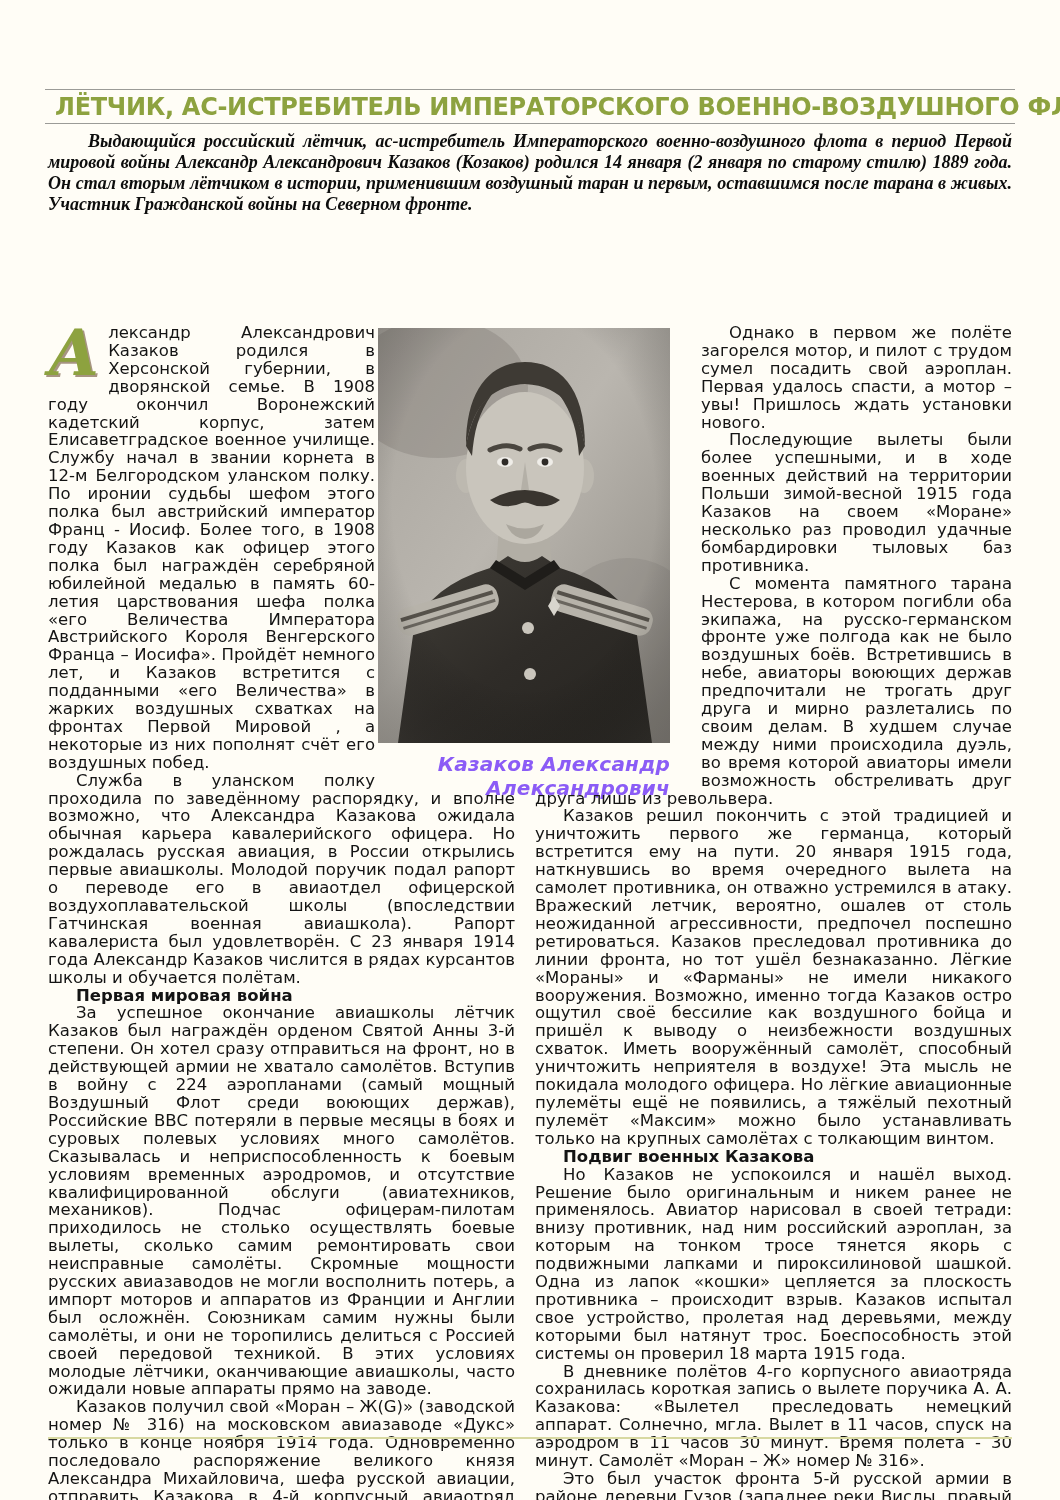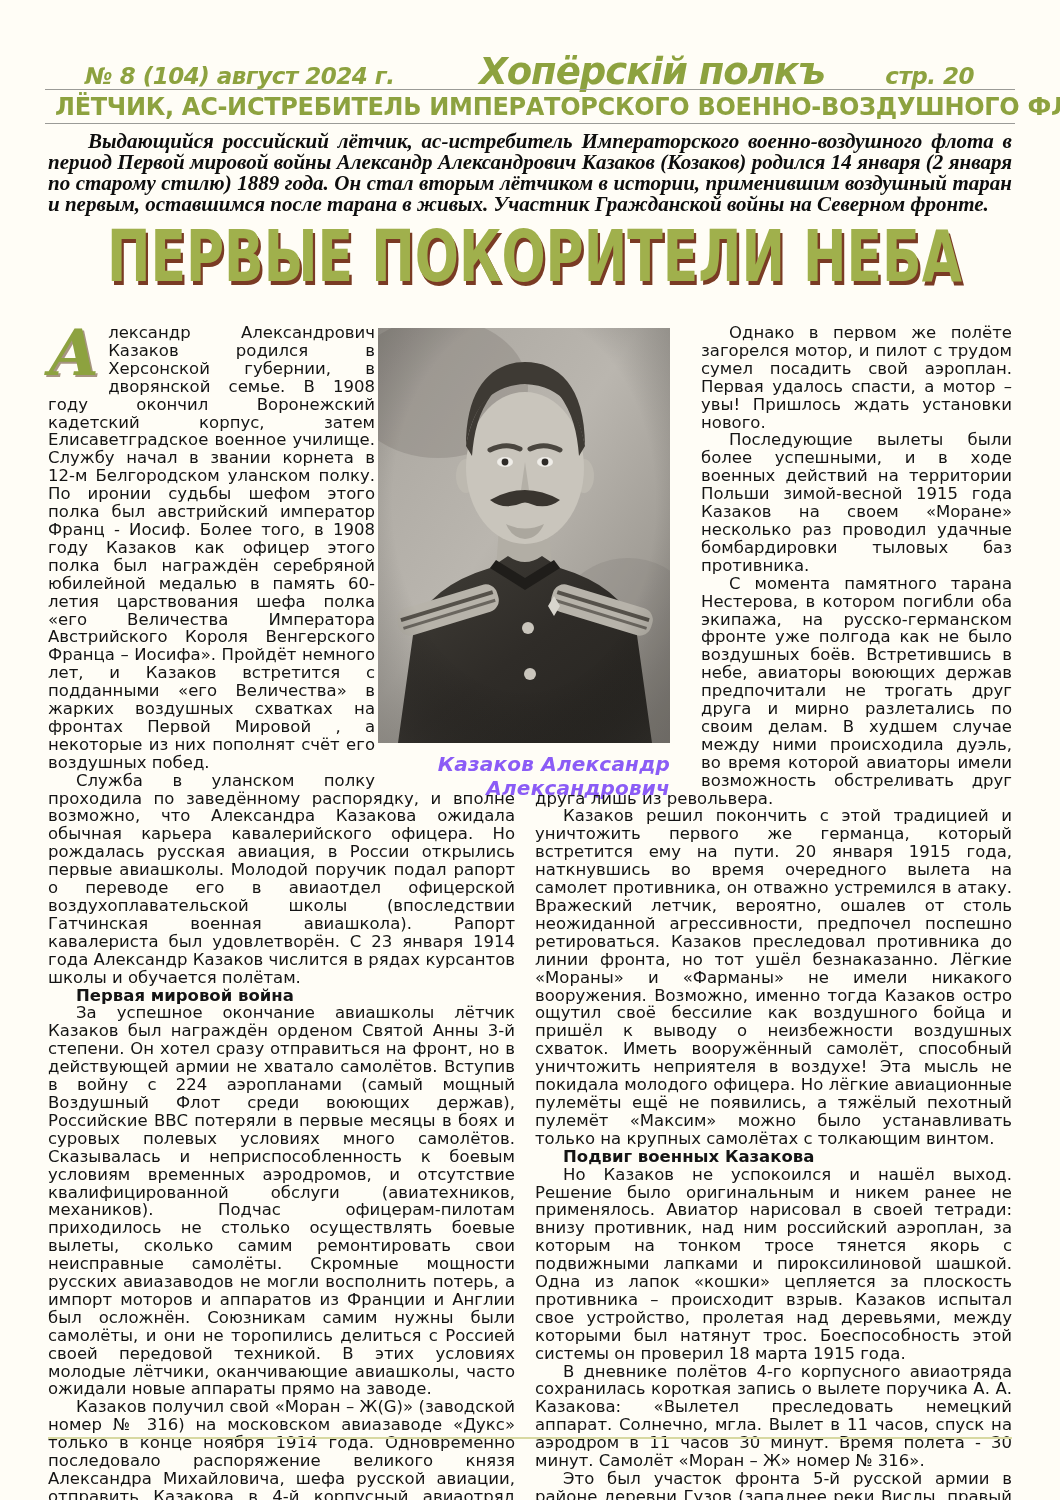--- a/index.html
+++ b/index.html
@@ -33,21 +33,21 @@
   .section-title{
     position:absolute;top:93px;left:55px;width:960px;
     font-weight:bold;font-size:24px;color:#8da23f;letter-spacing:-0.3px;
     white-space:nowrap;
   }
   
   .lead{
     position:absolute;top:131px;left:48px;width:964px;
     font-family:"Liberation Serif", serif;
     font-weight:bold;font-style:italic;
-    font-size:21px;line-height:21px;
+    font-size:18px;line-height:21px;
     text-align:justify;text-indent:40px;
     color:#0d0d0d;
   }
   
   .headline-wrap{position:absolute;top:218px;left:0;width:1060px;text-align:center;}
   .headline{
     display:inline-block;
     font-weight:bold;font-size:65px;line-height:78px;
     color:#a0b04c;
     letter-spacing:0px;
@@ -81,34 +81,26 @@
     letter-spacing:0.2px;
   }
   
   .hr-bottom{position:absolute;left:48px;top:1437px;width:964px;border-top:2px solid #d8d9a2;height:0;}
 </style>
 </head>
 <body>
 
 <div class="page">
 
-  <div class="header-row">
-    <span class="issue">№ 8 (104) август 2024 г.</span>
-    <span class="masthead">Хопёрскій полкъ</span>
-    <span class="pagenum">стр. 20</span>
-  </div>
   <div class="hr-gray hr1"></div>
   <div class="section-title">ЛЁТЧИК, АС-ИСТРЕБИТЕЛЬ ИМПЕРАТОРСКОГО ВОЕННО-ВОЗДУШНОГО ФЛОТА</div>
   <div class="hr-gray hr2"></div>
 
   <div class="lead">Выдающийся российский лётчик, ас-истребитель Императорского военно-воздушного флота в период Первой мировой войны Александр Александрович Казаков (Козаков) родился 14 января (2 января по старому стилю) 1889 года. Он стал вторым лётчиком в истории, применившим воздушный таран и первым, оставшимся после тарана в живых. Участник Гражданской войны на Северном фронте.</div>
 
-  <div class="headline-wrap">
-    <span class="headline">ПЕРВЫЕ ПОКОРИТЕЛИ НЕБА</span>
-  </div>
 
   <figure class="photo-fig">
     <svg viewBox="0 0 292 415" aria-hidden="true">
       <defs>
         <linearGradient id="bgg" x1="0" y1="0" x2="1" y2="1">
           <stop offset="0" stop-color="#a9a59e"></stop>
           <stop offset="0.45" stop-color="#bab6af"></stop>
           <stop offset="1" stop-color="#8c8881"></stop>
         </linearGradient>
         <linearGradient id="coat" x1="0" y1="0" x2="1" y2="1">
@@ -170,21 +162,21 @@
       <path d="M176,268 l6,10 l-6,10 l-6,-10 Z" fill="#d8d5cd"></path>
       <rect x="0" y="0" width="292" height="415" fill="url(#vig)"></rect>
     </svg>
     <figcaption class="photo-caption">Казаков Александр Александрович</figcaption>
   </figure>
 
   <div class="col-left body-text">
     <div class="spacer-r"></div>
     <p class="nohang"><span class="dropcap">А</span><span>лександр Александрович Казаков родился в Херсонской губернии, в дворянской семье. В 1908 году окончил Воронежский кадетский корпус, затем Елисаветградское военное училище. Службу начал в звании корнета в 12-м Белгородском уланском полку. По иронии судьбы шефом этого полка был австрийский император Франц - Иосиф. Более того, в 1908 году Казаков как офицер этого полка был награждён серебряной юбилейной медалью в память 60-летия царствования шефа полка «его Величества Императора Австрийского Короля Венгерского Франца – Иосифа». Пройдёт немного лет, и Казаков встретится с подданными «его Величества» в жарких воздушных схватках на фронтах Первой Мировой , а некоторые из них пополнят счёт его воздушных побед.</span></p>
     <p>Служба в уланском полку проходила по заведённому распорядку, и вполне возможно, что Александра Казакова ожидала обычная карьера кавалерийского офицера. Но рождалась русская авиация, в России открылись первые авиашколы. Молодой поручик подал рапорт о переводе его в авиаотдел офицерской воздухоплавательской школы (впоследствии Гатчинская военная авиашкола). Рапорт кавалериста был удовлетворён. С 23 января 1914 года Александр Казаков числится в рядах курсантов школы и обучается полётам.</p>
-    <p class="subhead">Первая мировой война</p>
+    <p class="subhead">Первая мировая война</p>
     <p>За успешное окончание авиашколы лётчик Казаков был награждён орденом Святой Анны 3-й степени. Он хотел сразу отправиться на фронт, но в действующей армии не хватало самолётов. Вступив в войну с 224 аэропланами (самый мощный Воздушный Флот среди воюющих держав), Российские ВВС потеряли в первые месяцы в боях и суровых полевых условиях много самолётов. Сказывалась и неприспособленность к боевым условиям временных аэродромов, и отсутствие квалифицированной обслуги (авиатехников, механиков). Подчас офицерам-пилотам приходилось не столько осуществлять боевые вылеты, сколько самим ремонтировать свои неисправные самолёты. Скромные мощности русских авиазаводов не могли восполнить потерь, а импорт моторов и аппаратов из Франции и Англии был осложнён. Союзникам самим нужны были самолёты, и они не торопились делиться с Россией своей передовой техникой. В этих условиях молодые лётчики, оканчивающие авиашколы, часто ожидали новые аппараты прямо на заводе.</p>
     <p>Казаков получил свой «Моран – Ж(G)» (заводской номер № 316) на московском авиазаводе «Дукс» только в конце ноября 1914 года. Одновременно последовало распоряжение великого князя Александра Михайловича, шефа русской авиации, отправить Казакова в 4-й корпусный авиаотряд через Варшаву, где была авиабаза фронта. 28 декабря 1914 года вместе со своим новым самолетом «Моран-G» Казаков прибыл на фронт.</p>
   </div>
 
   <div class="col-right body-text">
     <div class="spacer-l"></div>
     <p>Однако в первом же полёте загорелся мотор, и пилот с трудом сумел посадить свой аэроплан. Первая удалось спасти, а мотор – увы! Пришлось ждать установки нового.</p>
     <p>Последующие вылеты были более успешными, и в ходе военных действий на территории Польши зимой-весной 1915 года Казаков на своем «Моране» несколько раз проводил удачные бомбардировки тыловых баз противника.</p>
     <p>С момента памятного тарана Нестерова, в котором погибли оба экипажа, на русско-германском фронте уже полгода как не было воздушных боёв. Встретившись в небе, авиаторы воюющих держав предпочитали не трогать друг друга и мирно разлетались по своим делам. В худшем случае между ними происходила дуэль, во время которой авиаторы имели возможность обстреливать друг друга лишь из револьвера.</p>
     <p>Казаков решил покончить с этой традицией и уничтожить первого же германца, который встретится ему на пути. 20 января 1915 года, наткнувшись во время очередного вылета на самолет противника, он отважно устремился в атаку. Вражеский летчик, вероятно, ошалев от столь неожиданной агрессивности, предпочел поспешно ретироваться. Казаков преследовал противника до линии фронта, но тот ушёл безнаказанно. Лёгкие «Мораны» и «Фарманы» не имели никакого вооружения. Возможно, именно тогда Казаков остро ощутил своё бессилие как воздушного бойца и пришёл к выводу о неизбежности воздушных схваток. Иметь вооружённый самолёт, способный уничтожить неприятеля в воздухе! Эта мысль не покидала молодого офицера. Но лёгкие авиационные пулемёты ещё не появились, а тяжёлый пехотный пулемёт «Максим» можно было устанавливать только на крупных самолётах с толкающим винтом.</p>

